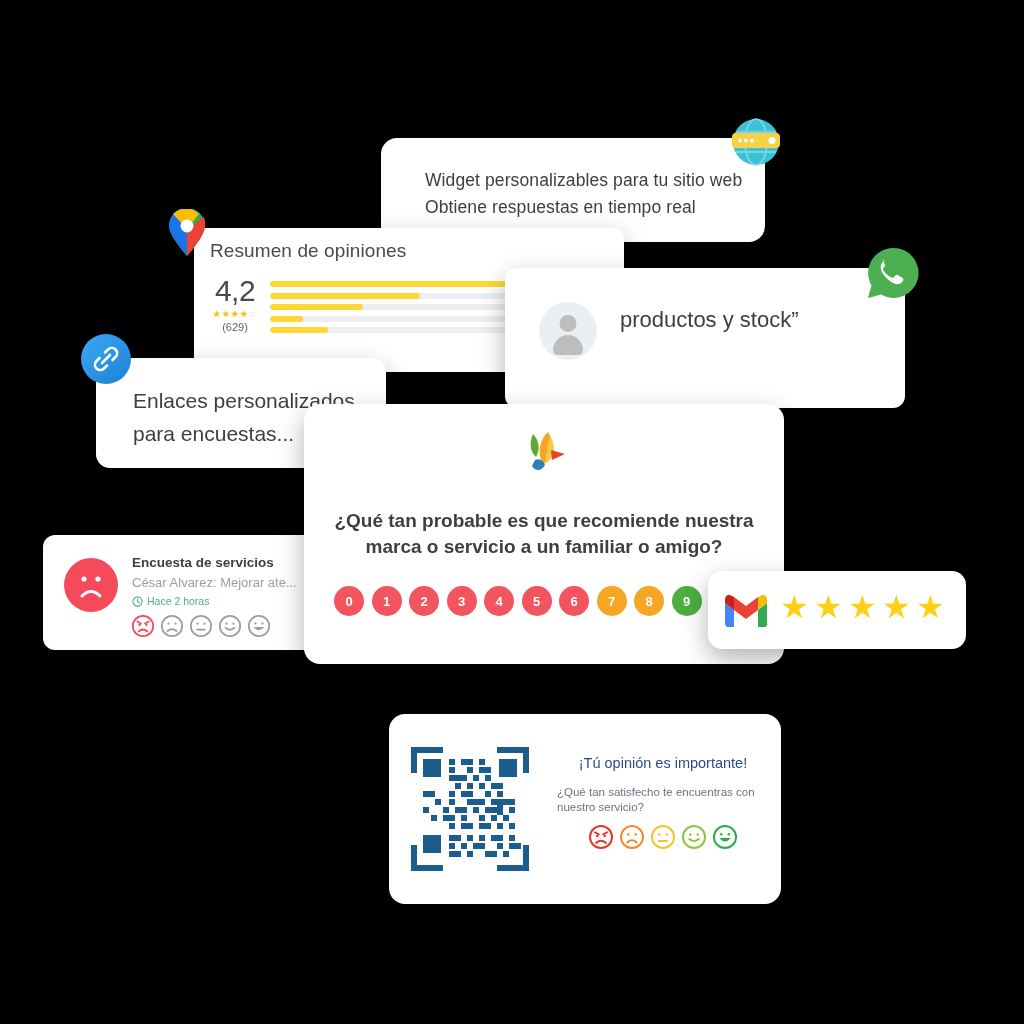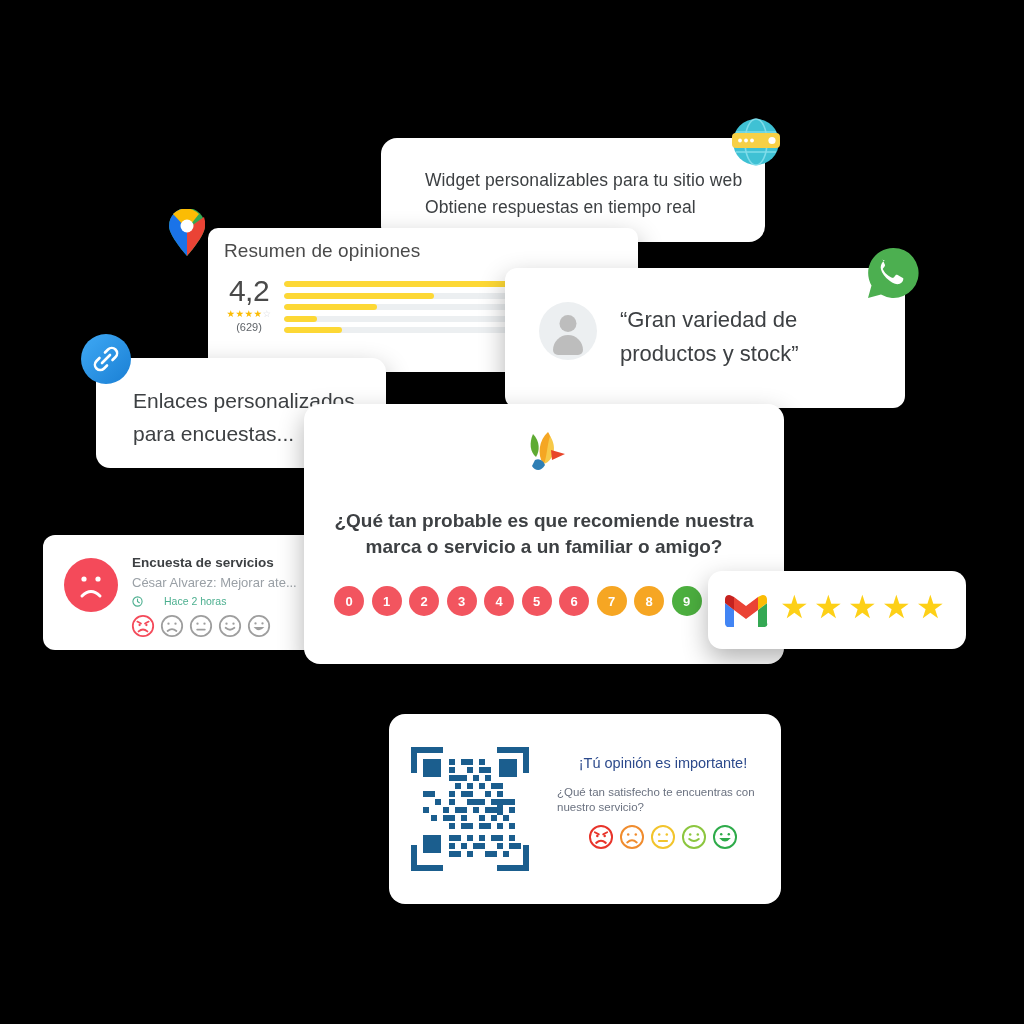--- a/index.html
+++ b/index.html
@@ -20,21 +20,21 @@
 
   
   #widget-card { left: 381px; top: 138px; width: 384px; height: 104px; border-radius: 16px; }
   #widget-card .lines {
     position: absolute; left: 44px; top: 29px; right: 20px;
     font-size: 17.5px; line-height: 27px; color: #3d4043; letter-spacing: .1px;
   }
   #globe-icon { position: absolute; left: 727px; top: 113px; width: 58px; height: 58px; z-index: 14; }
 
   
-  #reviews-card { left: 208px; top: 228px; width: 430px; height: 144px; border-radius: 10px; }
+  #reviews-card { left: 194px; top: 228px; width: 430px; height: 144px; border-radius: 10px; }
   #maps-pin { position: absolute; left: 166px; top: 209px; width: 42px; height: 48px; z-index: 12; }
   #reviews-card .r-title {
     position: absolute; left: 16px; top: 12px;
     font-size: 19px; color: #4a4a4a; letter-spacing: .1px;
   }
   #reviews-card .r-body { position: absolute; left: 14px; top: 48px; display: flex; gap: 8px; align-items: center; }
   .r-score-col { width: 54px; text-align: center; }
   .r-score { font-size: 30px; color: #4a4a4a; line-height: 30px; letter-spacing: -.5px; }
   .r-stars { font-size: 9.5px; color: #fbbc04; letter-spacing: .5px; margin-top: 2px; }
   .r-stars .off { color: #dadce0; }
@@ -102,21 +102,21 @@
   #survey-card .s-title {
     position: absolute; left: 89px; top: 20px;
     font-size: 13.5px; font-weight: 700; color: #3d4043;
   }
   #survey-card .s-sub {
     position: absolute; left: 89px; top: 40px;
     font-size: 13px; color: #9aa0a6; white-space: nowrap;
   }
   #survey-card .s-time {
     position: absolute; left: 89px; top: 60px;
-    font-size: 10.5px; color: #4caf8f; display: flex; align-items: center; gap: 21px;
+    font-size: 10.5px; color: #4caf8f; display: flex; align-items: center; gap: 4px;
   }
   #survey-card .faces { position: absolute; left: 88px; top: 79px; display: flex; gap: 5px; }
 
   
   #sms-card { left: 107px; top: 648px; width: 276px; height: 132px; border-radius: 12px; z-index: 7; }
   #sms-icon { position: absolute; left: 18px; top: 15px; width: 42px; height: 40px; }
   #sms-card .bubble {
     position: absolute; left: 68px; top: 10px; width: 200px;
     background: #e8e8e8; border-radius: 14px; padding: 10px 12px 12px 12px;
     font-size: 15px; line-height: 21px; color: #212121;
@@ -203,21 +203,20 @@
     <path d="M7 5 A18 18 0 0 1 33 5 L21 20Z" fill="#fbbc04"></path>
     <circle cx="21" cy="17" r="6.5" fill="#ffffff"></circle>
   </svg>
 
   <div class="card" id="testimonial-card">
     <div class="avatar">
       <div class="head"></div>
       <div class="body"></div>
     </div>
     <div class="quote">
-      <div>“Gran variedad de</div>
       <div>productos y stock”</div>
     </div>
   </div>
   <svg id="wa-icon" viewBox="0 0 58 58">
     <path d="M29 4A25 25 0 0 0 7.5 41.5L4 54l13-3.4A25 25 0 1 0 29 4Z" fill="#4caf50"></path>
     <path d="M21 17c-1 0-2 .4-2.6 1.4-.8 1.2-2.4 3.6-1.4 7s3.6 7.6 8.6 11.4c4.6 3.4 7.6 3.6 9.4 3.2 1.6-.4 3.4-2 4-3.6.4-1 .4-2 .2-2.2-.2-.4-1-.6-2-1.2-1-.6-3.6-2-4.2-2.2-.6-.2-1-.2-1.4.4s-1.6 2-2 2.4c-.4.4-.8.4-1.4.2-.8-.4-3-1.2-5.6-3.6-2-1.8-3.2-4-3.6-4.8-.4-.6 0-1 .4-1.4l1-1.2c.4-.4.4-.8.6-1.2.2-.4 0-.8-.2-1.2-.2-.4-1.4-3.2-1.8-4.4-.4-1-.8-1-1.2-1Z" fill="#ffffff"></path>
   </svg>
 
   <div class="card" id="links-card">
     <div class="lines">

